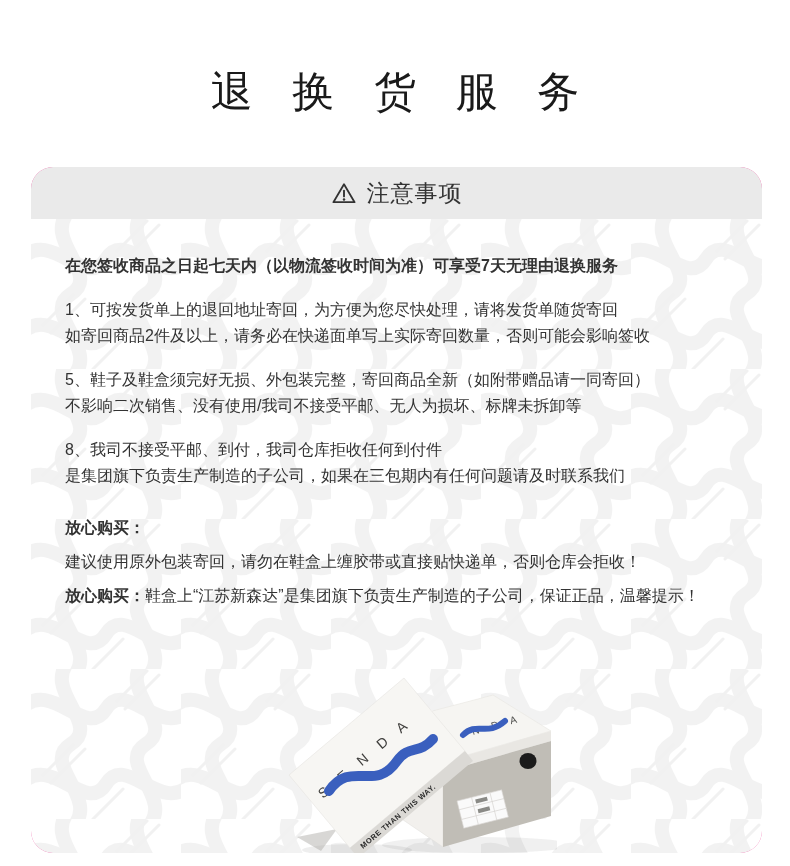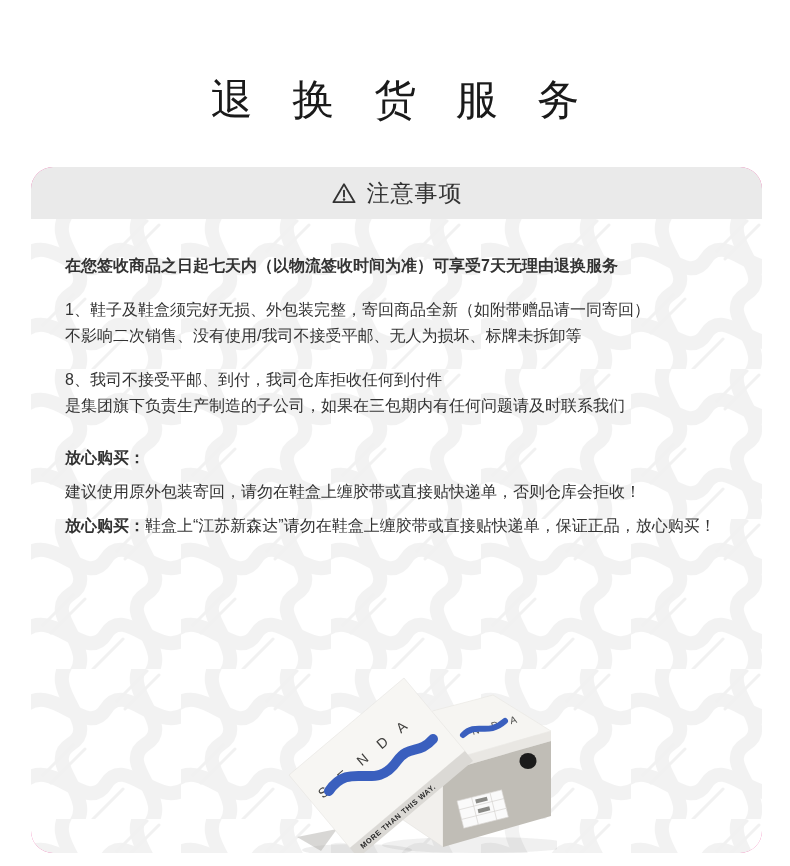--- a/index.html
+++ b/index.html
@@ -4,21 +4,21 @@
 <style>
   html,body { margin:0; padding:0; }
   body {
     width:790px; height:866px;
     background:#ffffff;
     font-family:"Liberation Sans","DejaVu Sans",sans-serif;
     position:relative; overflow:hidden;
     color:#333333;
   }
   .page-title {
-    margin:12px; padding-top:60px;
+    margin:4px; padding-top:60px;
     text-align:center; text-indent:14px;
     font-size:42px; font-weight:500;
     letter-spacing:14px; color:#1a1a1a;
   }
   .notice-card {
     position:absolute; left:31px; top:167px;
     width:731px; height:686px;
     border-radius:22px; overflow:hidden;
     background:#ec4899;
   }
@@ -83,35 +83,39 @@
             <line x1="62" y1="150" x2="92" y2="120"></line>
           </g>
         </pattern>
       </defs>
       <rect width="100%" height="100%" fill="url(#wv)"></rect>
     </svg>
 
     <div class="content">
       <p class="intro">在您签收商品之日起七天内（以物流签收时间为准）可享受7天无理由退换服务</p>
 
+      <div class="point">
+        <p>1、可按发货单上的退回地址寄回，为方便为您尽快处理，请将发货单随货寄回</p>
+        <p>如寄回商品2件及以上，请务必在快递面单写上实际寄回数量，否则可能会影响签收</p>
+      </div>
 
       <div class="point">
-        <p>1、鞋子及鞋盒须完好无损、外包装完整，寄回商品全新（如附带赠品请一同寄回）</p>
+        <p>5、鞋子及鞋盒须完好无损、外包装完整，寄回商品全新（如附带赠品请一同寄回）</p>
         <p>不影响二次销售、没有使用/我司不接受平邮、无人为损坏、标牌未拆卸等</p>
       </div>
 
       <div class="point">
         <p>8、我司不接受平邮、到付，我司仓库拒收任何到付件</p>
         <p>是集团旗下负责生产制造的子公司，如果在三包期内有任何问题请及时联系我们</p>
       </div>
 
       <div class="reminder">
         <p class="reminder-title">放心购买：</p>
         <p>建议使用原外包装寄回，请勿在鞋盒上缠胶带或直接贴快递单，否则仓库会拒收！</p>
-        <p><span class="tip-label">放心购买：</span><span>鞋盒上“江苏新森达”请勿在鞋盒上缠胶带或直接贴快递单，保证正品，放心购买！</span></p>
+        <p><span class="tip-label">放心购买：</span><span>鞋盒上“江苏新森达”是集团旗下负责生产制造的子公司，保证正品，温馨提示！</span></p>
       </div>
     </div>
 
     <svg class="shoebox" width="320" height="205" viewBox="0 0 320 205" xmlns="http://www.w3.org/2000/svg">
 
       <ellipse cx="240" cy="194" rx="95" ry="8" fill="#2a2a2a" opacity="0.07"></ellipse>
       <ellipse cx="120" cy="199" rx="55" ry="6" fill="#2a2a2a" opacity="0.08"></ellipse>
       <path d="M60,186 L100,178 L84,200 Z" fill="#a8a6a2" opacity="0.45"></path>
 
       <g>

